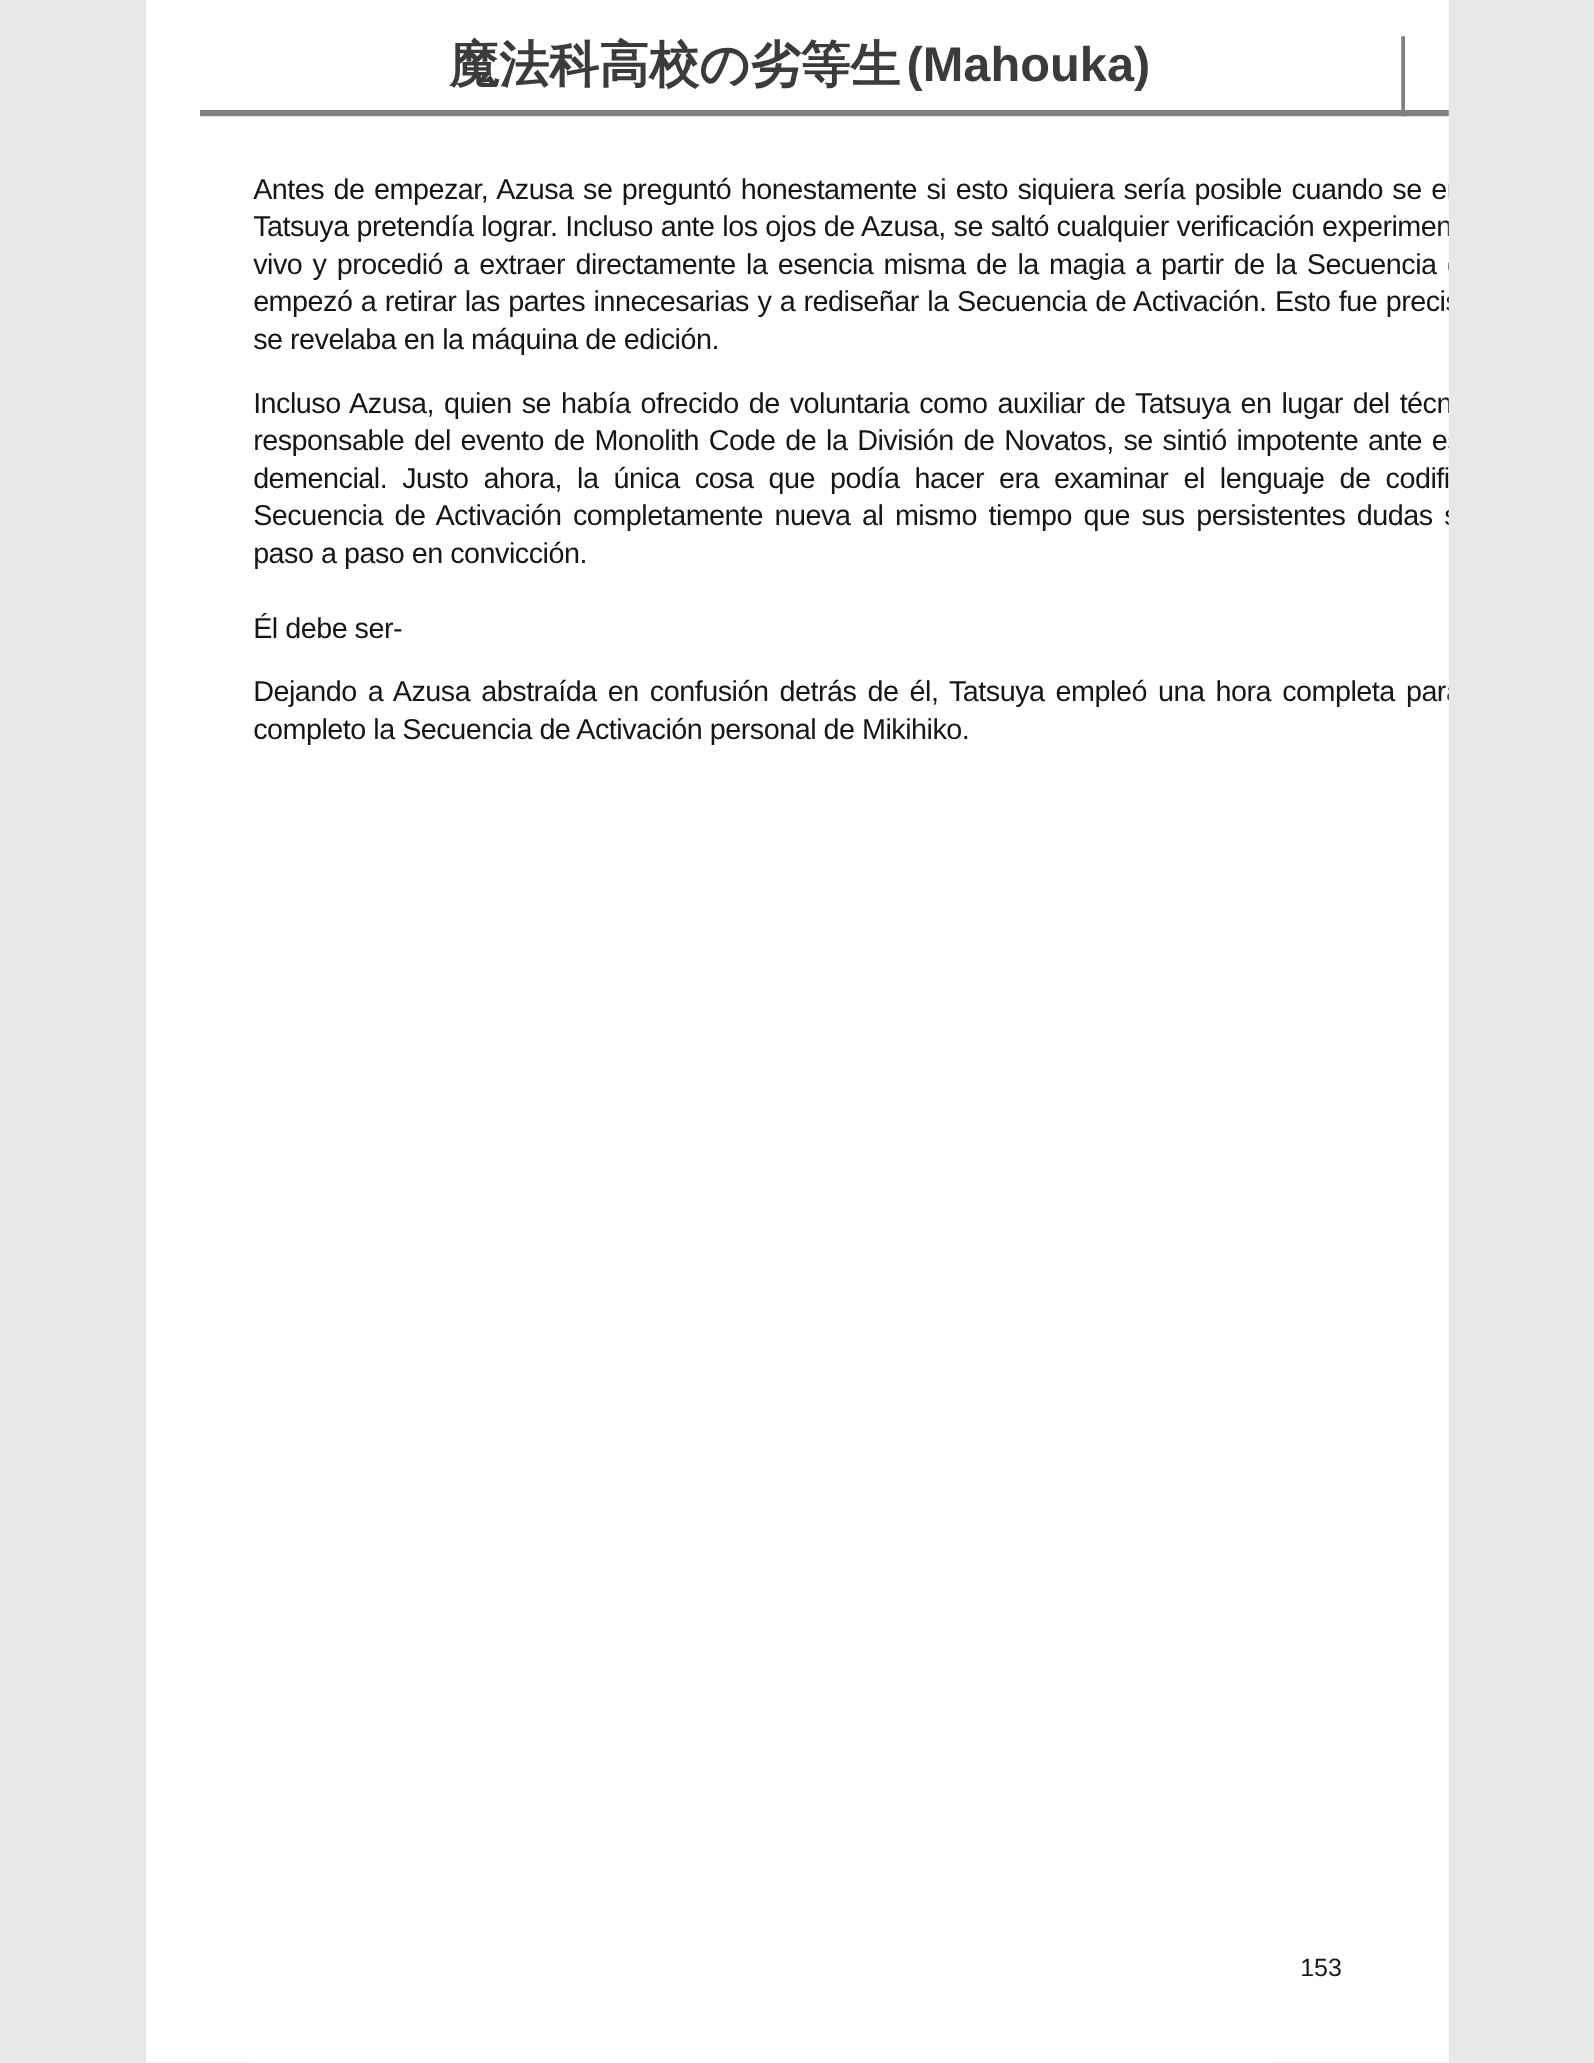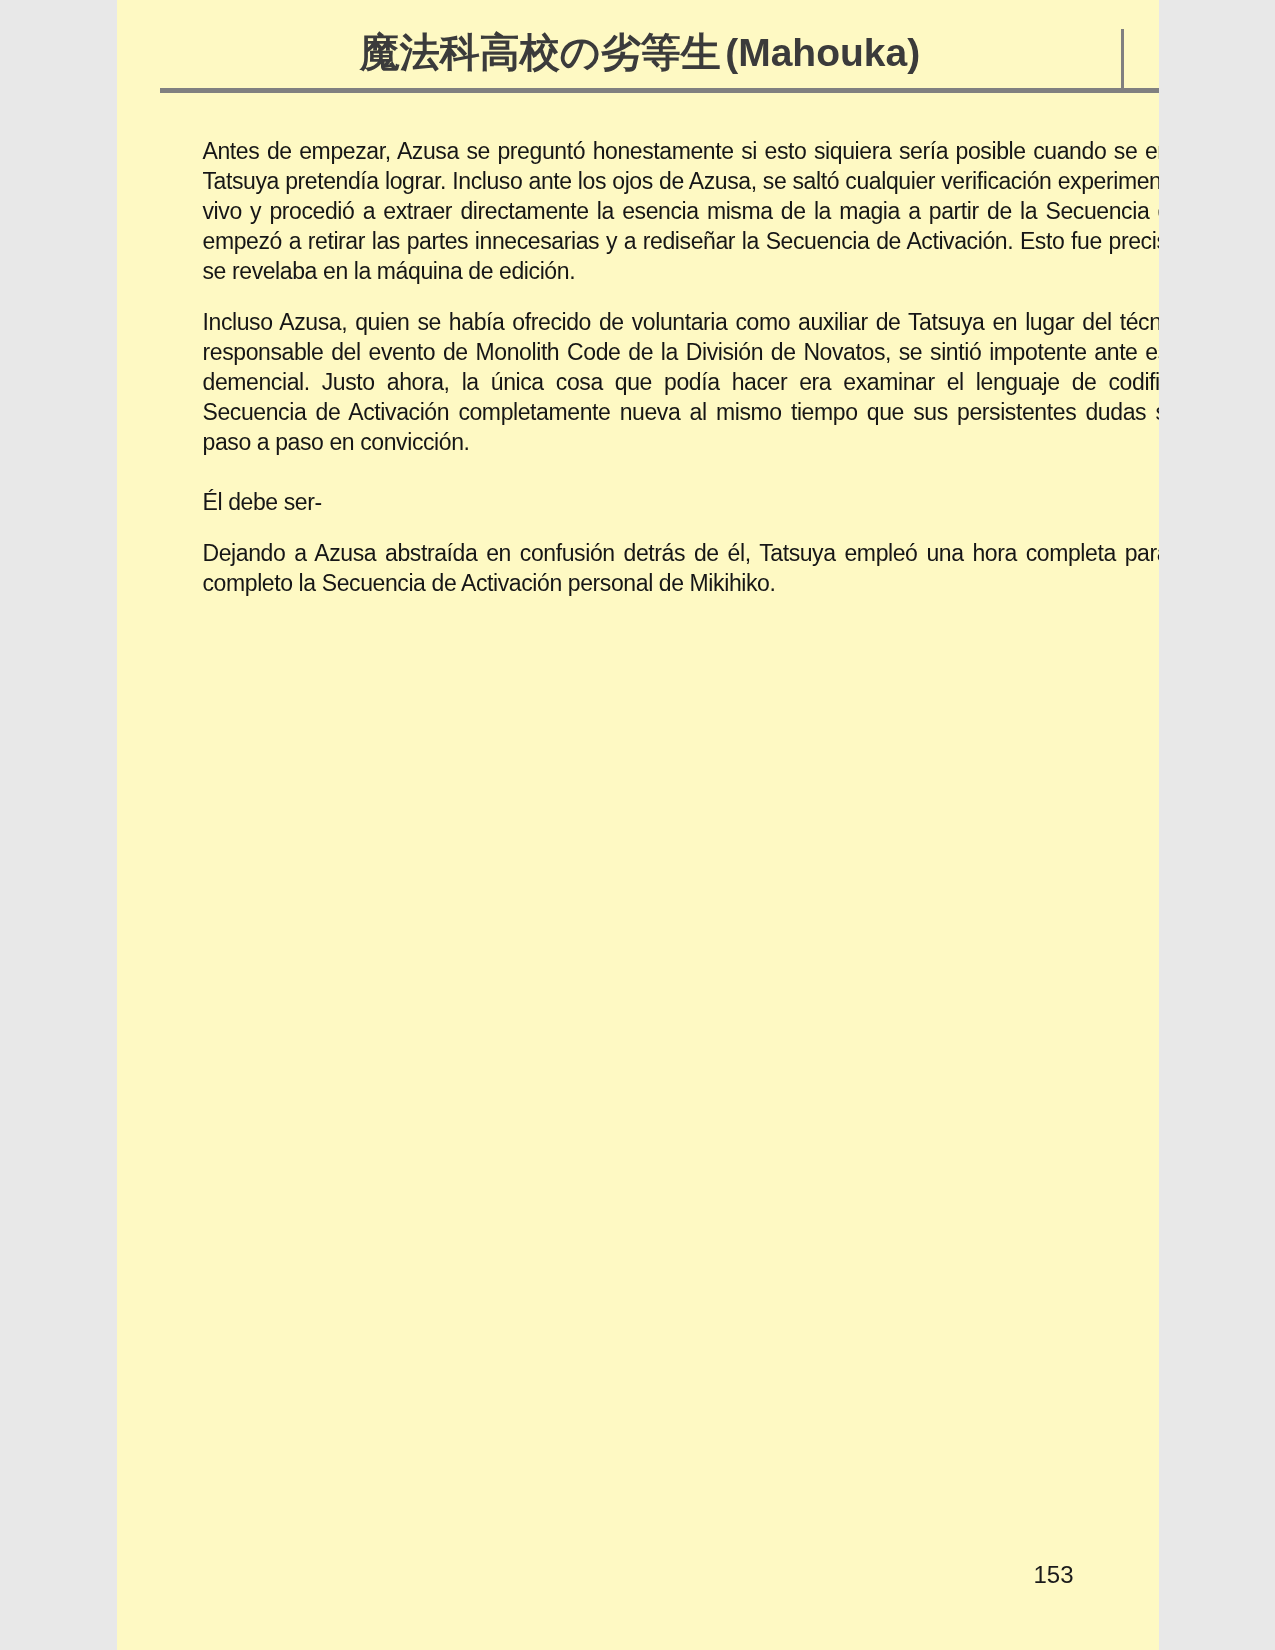--- a/index.html
+++ b/index.html
@@ -5,21 +5,21 @@
   html, body {
     margin: 0;
     padding: 0;
     background: #e8e8e8;
   }
   .page {
     position: relative;
     width: 1042px;
     height: 1650px;
     margin: 0 auto;
-    background: #fef9c3;
+    background: #ffffff;
     overflow: hidden;
     font-family: "Liberation Sans", "DejaVu Sans", sans-serif;
   }
 
   
   .header-title-cell {
     position: absolute;
     left: 43px;
     top: 24px;
     width: 961px;
@@ -89,21 +89,21 @@
     margin-top: 30px;
   }
   .body-text p.gap-medium2 {
   }
 
   
   .page-number {
     position: absolute;
     right: 85px;
     top: 1560px;
-    font-size: 24px;
+    font-size: 20px;
     color: #1a1a1a;
     line-height: 30px;
   }
 </style>
 </head>
 <body>
 
 <div class="page">
 
   <div class="header-title-cell">

